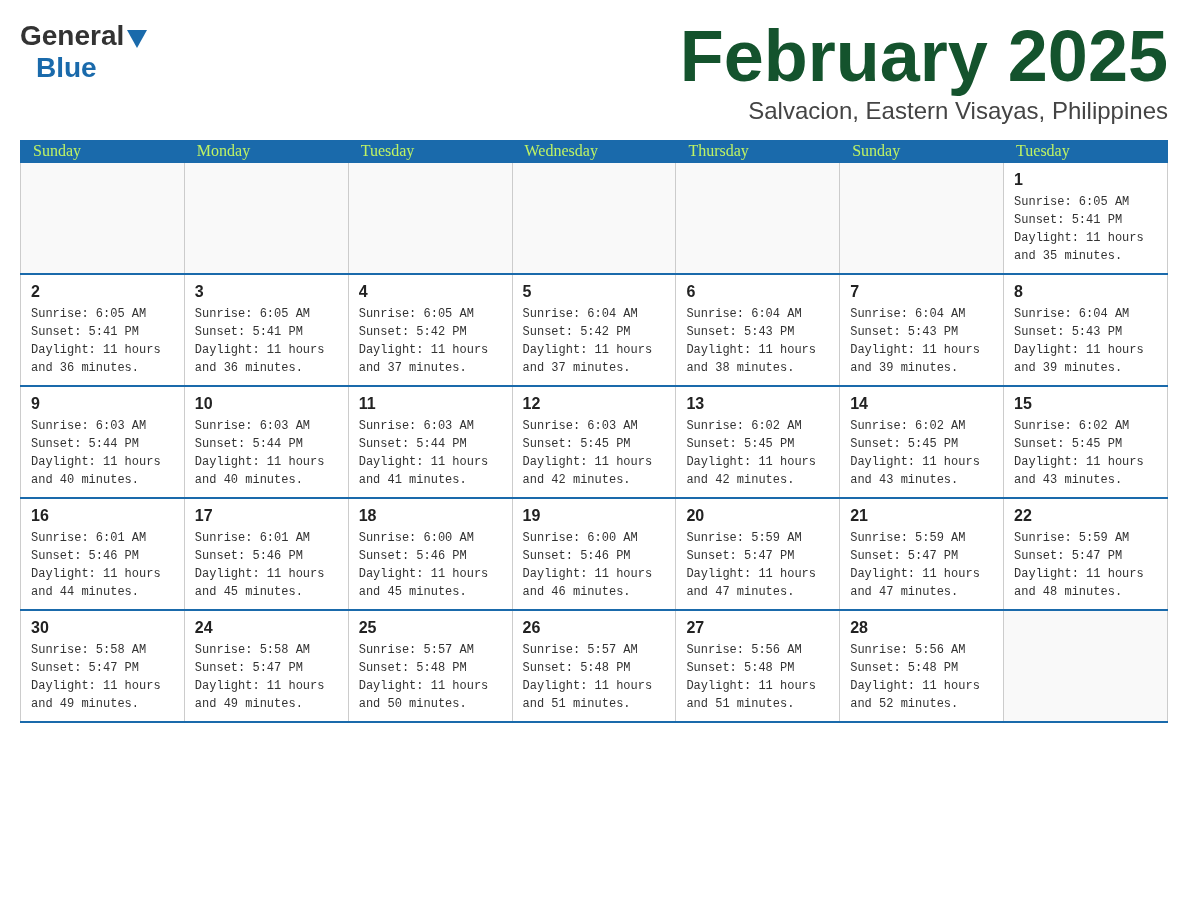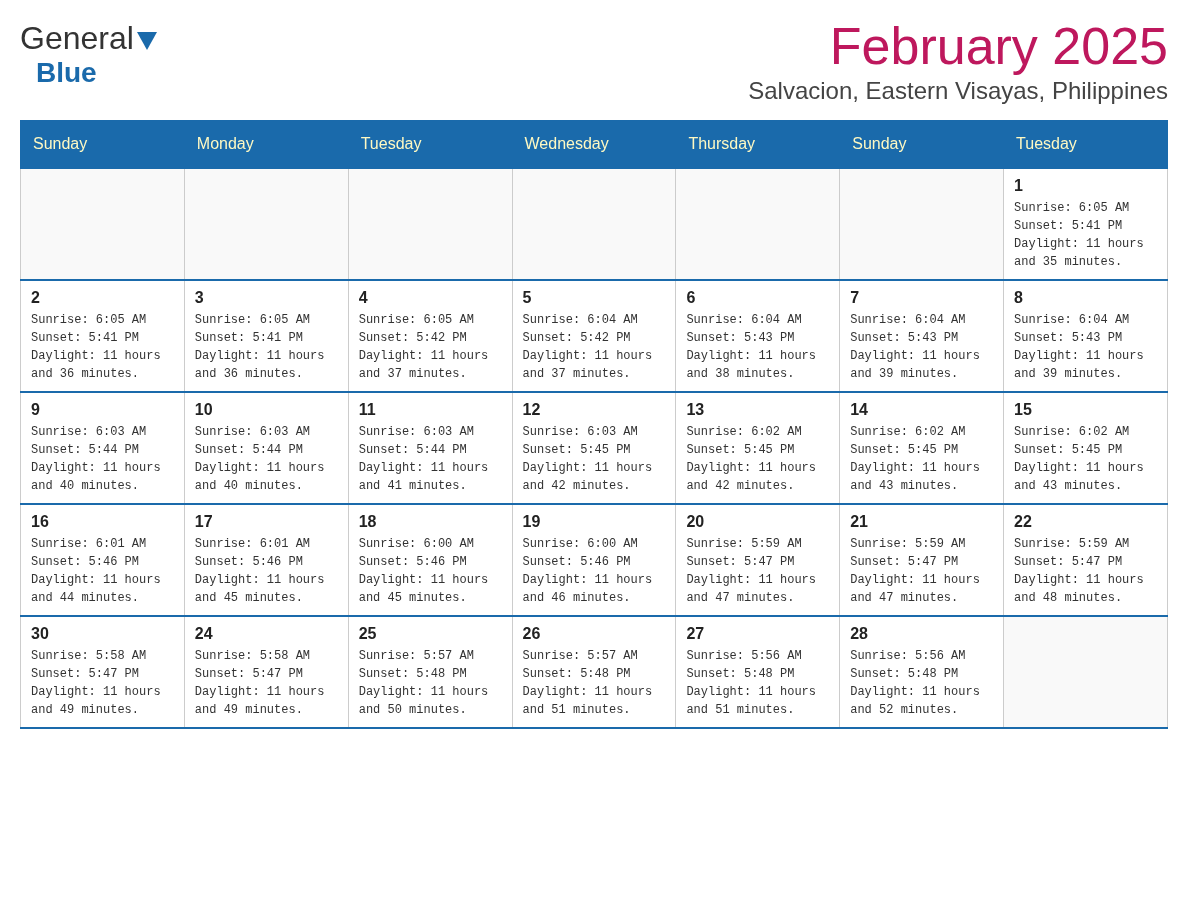--- a/index.html
+++ b/index.html
@@ -27,43 +27,44 @@
       border-left: 10px solid transparent;
       border-right: 10px solid transparent;
       border-top: 18px solid #1a6aab;
       margin-left: 3px;
       margin-top: 5px;
     }
     .title-section {
       text-align: right;
     }
     .month-title {
-      font-size: 52px;
-      font-weight: normal;
-      color: #be185d;
+      font-size: 72px;
+      font-weight: bold;
+      color: #14532d;
       line-height: 1;
     }
     .location {
       font-size: 24px;
       color: #444;
       margin-top: 5px;
     }
     .calendar {
       width: 100%;
       border-collapse: collapse;
       margin-top: 15px;
     }
     .calendar th {
       background-color: #1a6aab;
-      color: #fef9c3;
-      padding: 14px 12px;
+      color: #bef264;
+      padding: 1px 12px;
       font-size: 16px;
       font-weight: normal;
       text-align: left;
       border: 1px solid #1a6aab;
+      font-family: Liberation Serif, serif;
     }
     .calendar td {
       border: 1px solid #ccc;
       vertical-align: top;
       padding: 8px 10px;
       width: calc(100% / 7);
       min-height: 110px;
       height: 110px;
     }
     .calendar tr {
@@ -89,21 +90,21 @@
       display: flex;
       align-items: center;
     }
   </style>
 </head>
 <body>
 
 <div class="header">
   <div class="logo">
     <div class="logo-row">
-      <span style="font-size:32px;font-weight:normal;color:#333;">General</span>
+      <span style="font-size:28px;font-weight:bold;color:#333;">General</span>
       <div class="logo-triangle"></div>
     </div>
     <span style="font-size:28px;font-weight:bold;color:#1a6aab;margin-left:16px;">Blue</span>
   </div>
   <div class="title-section">
     <div class="month-title">February 2025</div>
     <div class="location">Salvacion, Eastern Visayas, Philippines</div>
   </div>
 </div>
 

